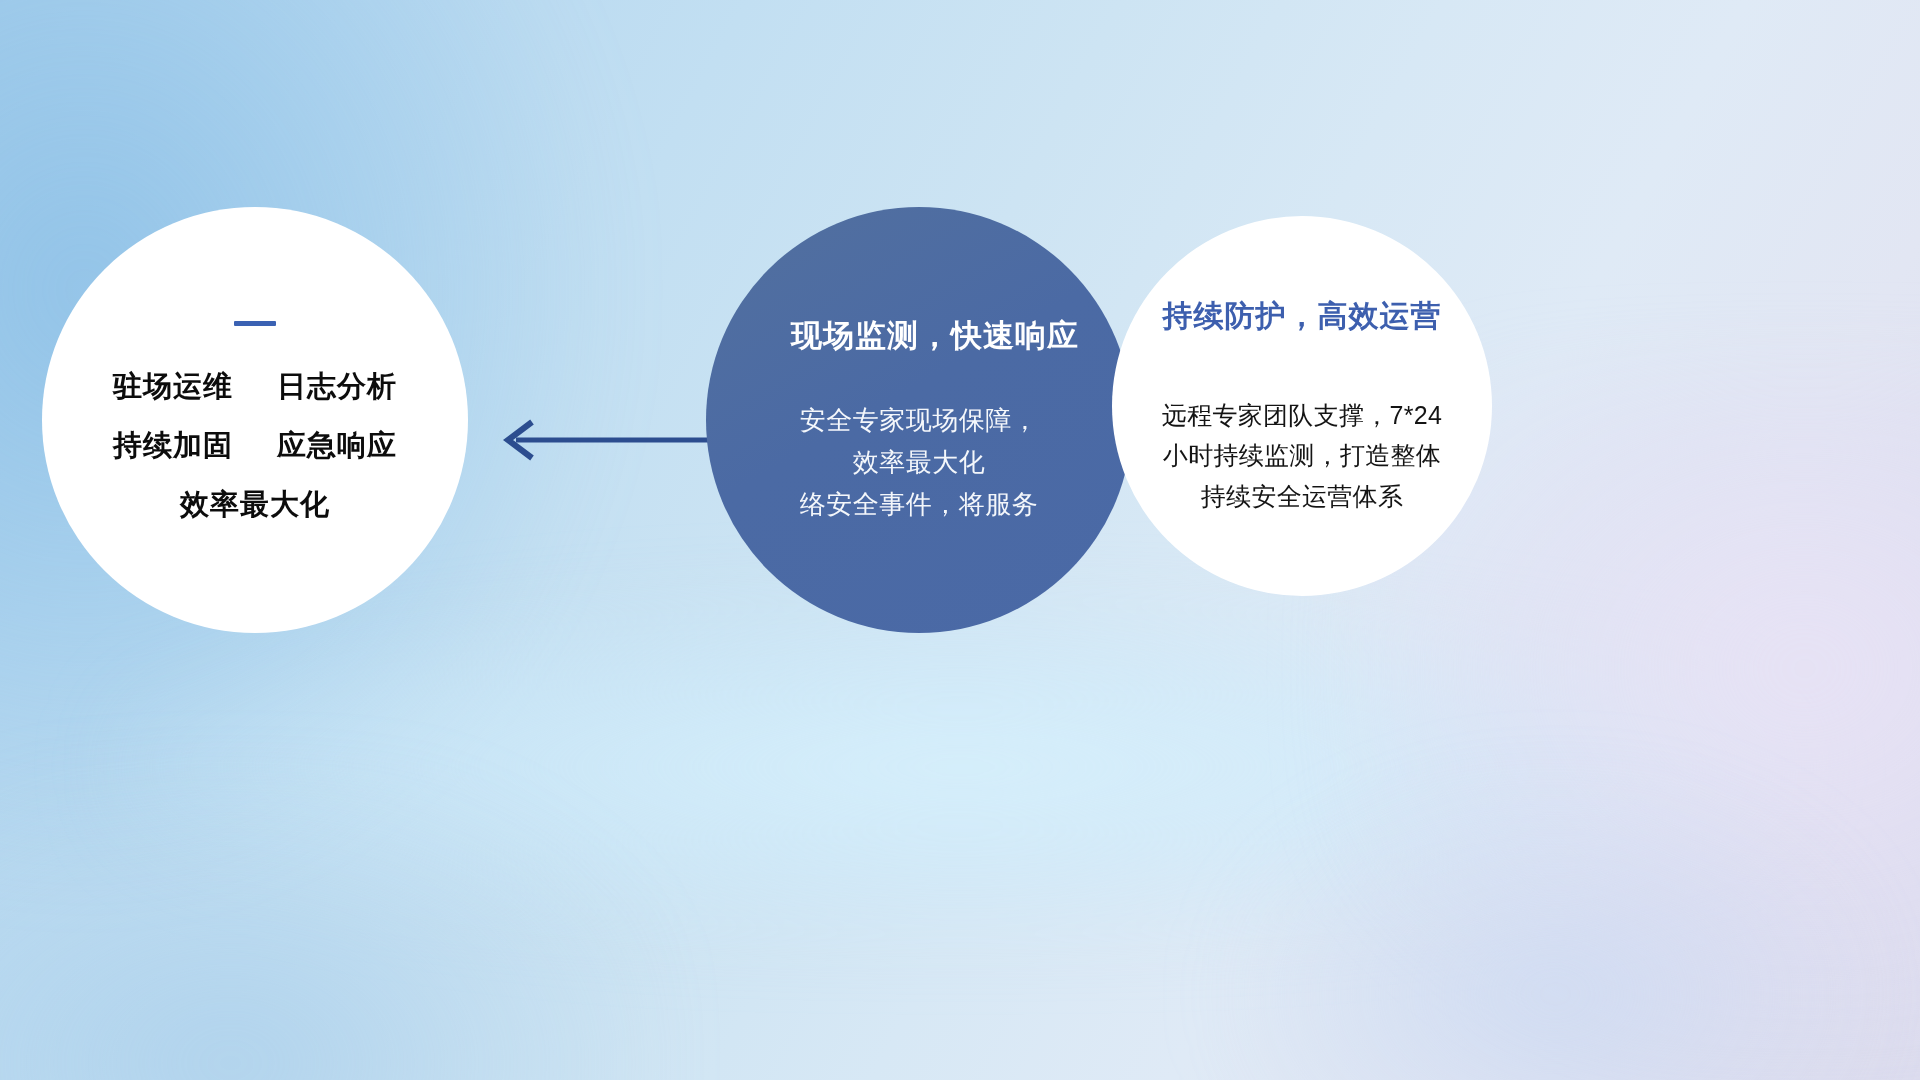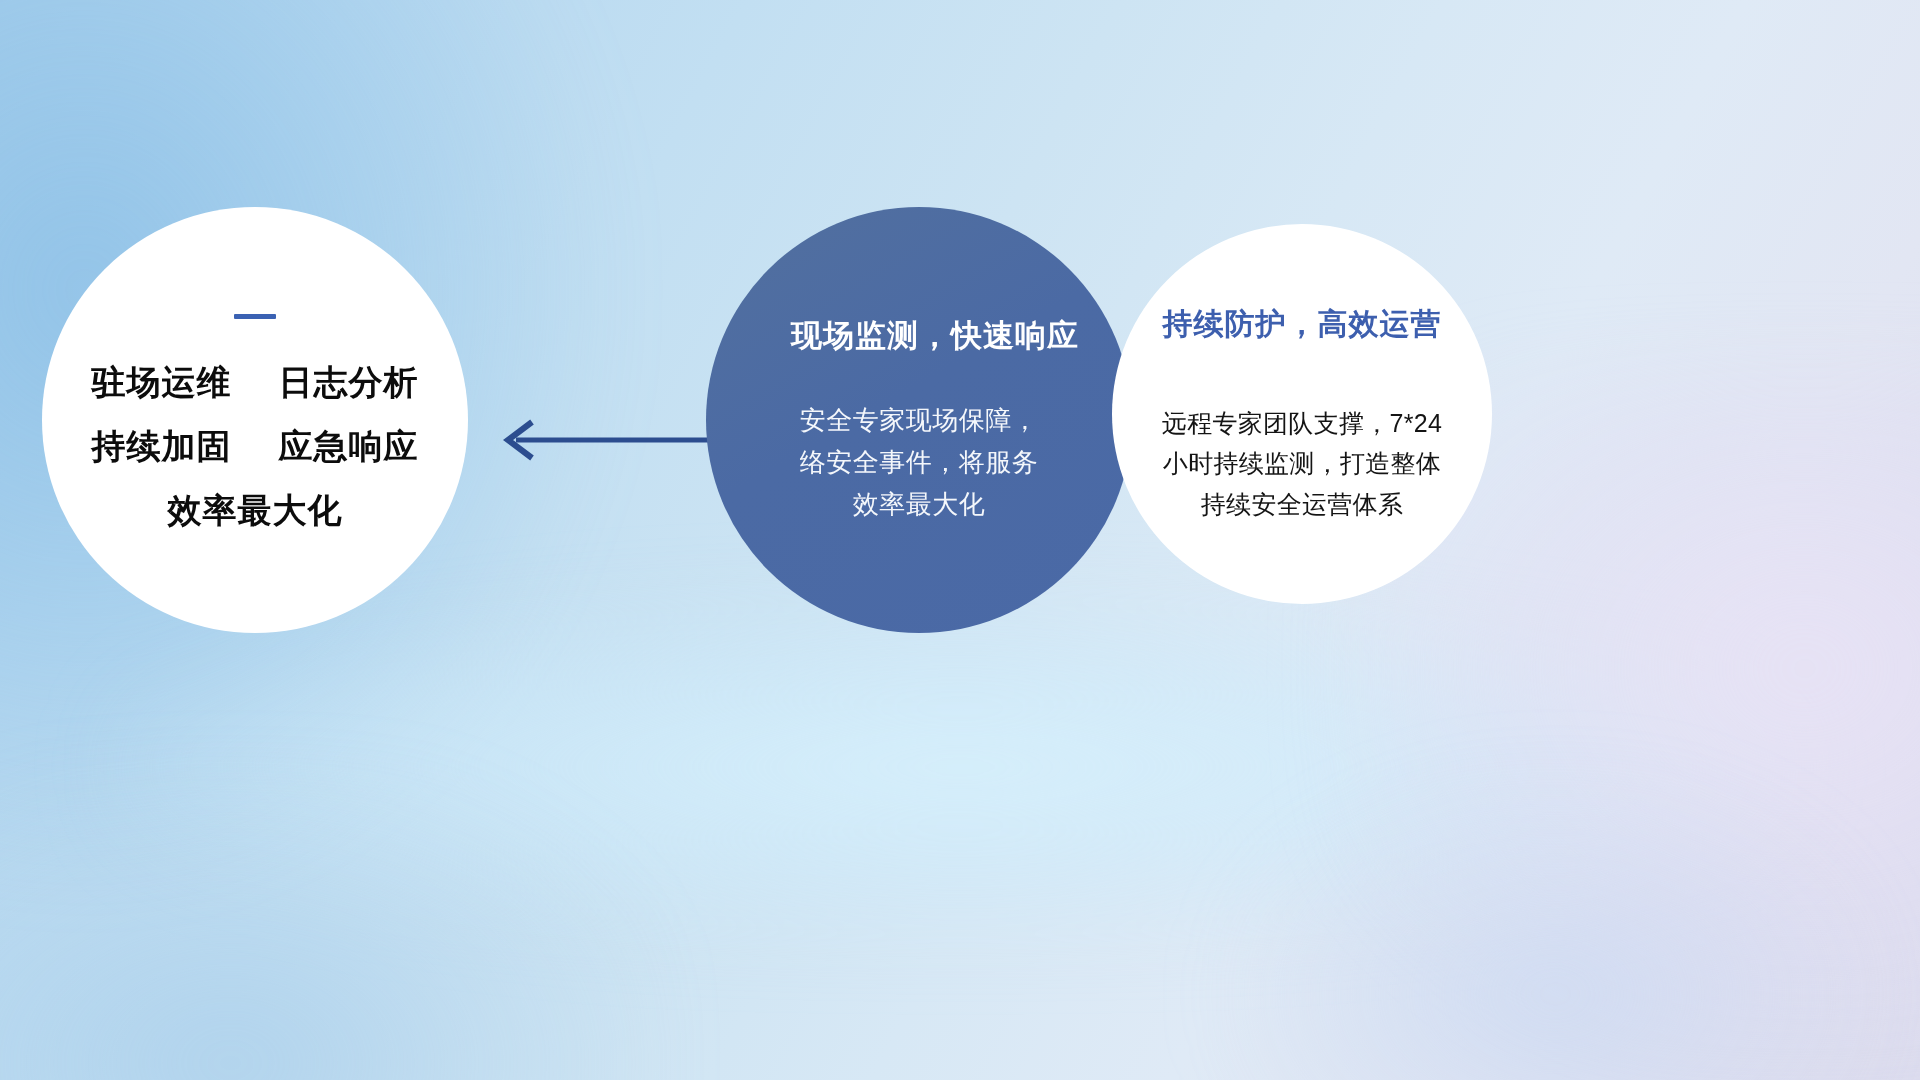--- a/index.html
+++ b/index.html
@@ -111,21 +111,21 @@
     z-index: 3;
   }
   .left-dash {
     width: 42px;
     height: 5px;
     background: #3b62b3;
     border-radius: 1px;
     margin-bottom: 46px;
   }
   .left-line {
-    font-size: 34px;
+    font-size: 29px;
     font-weight: bold;
     color: #0c0c0c;
     line-height: 1.0;
     letter-spacing: 1px;
     margin-bottom: 30px;
     white-space: nowrap;
   }
   .left-line:last-child { margin-bottom: 0; }
   .left-gap { display: inline-block; width: 26px; }
 
@@ -150,21 +150,21 @@
   #circle-middle .c-body {
     font-size: 26px;
     color: #f4f7fb;
     line-height: 1.62;
     letter-spacing: 0.5px;
     max-width: 280px;
   }
 
   #circle-right {
     left: 1112px;
-    top: 224px;
+    top: 216px;
     width: 380px;
     height: 380px;
     background: #ffffff;
     z-index: 5;
     padding: 0 26px;
   }
   #circle-right .c-title {
     font-size: 30px;
     font-weight: bold;
     color: #3d5fae;
@@ -225,22 +225,22 @@
 
     <div class="left-line">
       <span>效率最大化</span>
     </div>
   </div>
 
   <div class="circle" id="circle-middle">
     <div class="c-title">现场监测，快速响应</div>
     <div class="c-body">
       <div>安全专家现场保障，</div>
+      <div>效率最大化</div>
       <div>络安全事件，将服务</div>
-      <div>效率最大化</div>
     </div>
   </div>
 
   <div class="circle" id="circle-right">
     <div class="c-title">持续防护，高效运营</div>
     <div class="c-body">
       <div>远程专家团队支撑，7*24</div>
       <div>小时持续监测，打造整体</div>
       <div>持续安全运营体系</div>
     </div>

